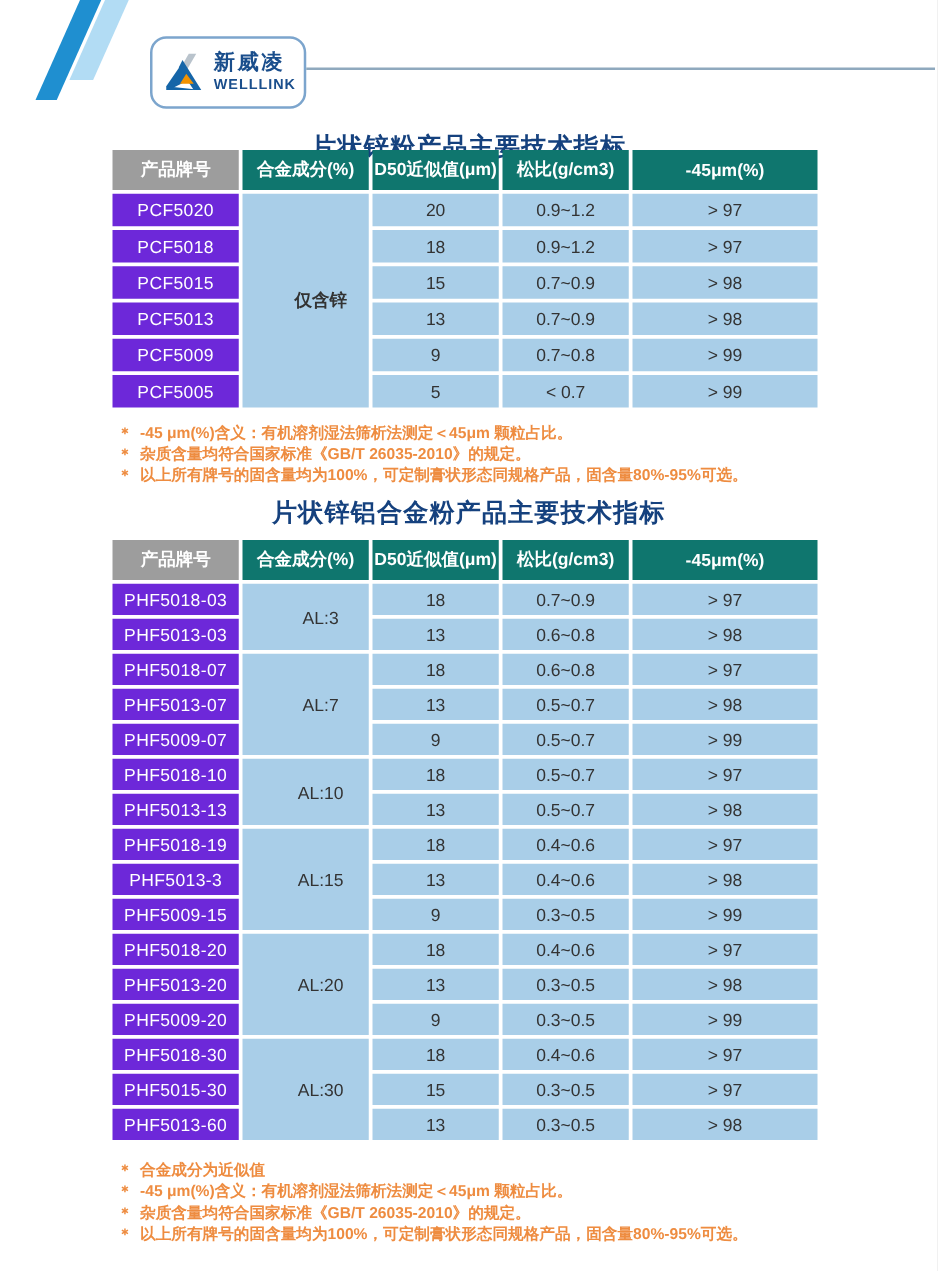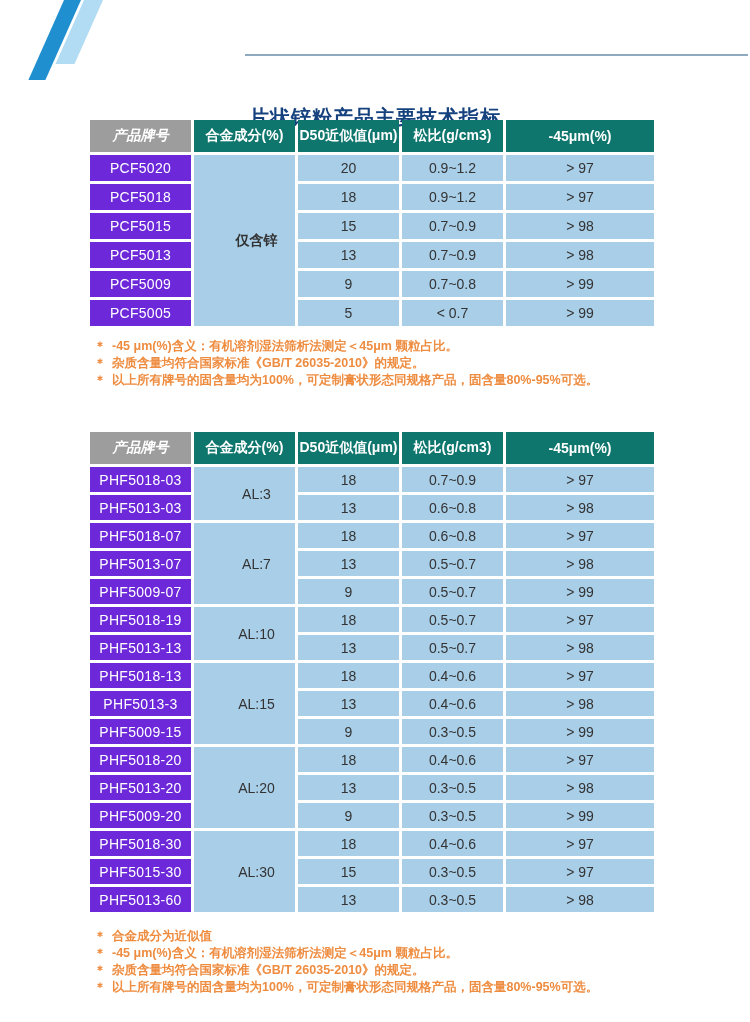--- a/index.html
+++ b/index.html
@@ -57,21 +57,21 @@
   .spec col.c2 { width: 101px; }
   .spec col.c3 { width: 101px; }
   .spec col.c4 { width: 101px; }
   .spec col.c5 { width: 148px; }
 
   .spec th {
     background: #0f766e; color: #ffffff;
     font-size: 14px; font-weight: 600;
     height: 32px; text-align: center; vertical-align: middle;
   }
-  .spec th.prod-h { background: #9D9D9D; font-style: italic; }
+  .spec th.prod-h { background: #9D9D9D; }
   .spec td {
     text-align: center; vertical-align: middle;
     font-size: 14px; color: #333333;
   }
   .tb1 td { height: 26px; }
   .tb2 td { height: 25px; }
   .spec td.prod { background: #6d28d9; color: #ffffff; letter-spacing: 0.3px; }
   .spec td.data { background: #A9CEE8; }
   .spec td.alloy { background: #A9CEE8; padding-left: 24px; }
   .spec td.alloy.zn { font-weight: bold; }
@@ -88,20 +88,33 @@
   .note .star { flex: 0 0 auto; font-size: 12px; }
 </style>
 </head>
 <body>
 
 <div class="page">
 
   <div class="stripe stripe-dark"></div>
   <div class="stripe stripe-light"></div>
 
+  <div class="logo-box">
+    <svg class="logo-mark" viewBox="0 0 34 34">
+      <polygon points="20,2 26,2 12,26 8,23" fill="#B9C3CC"></polygon>
+      <polygon points="15,7 30,31 24,31 12,13" fill="#1565A8"></polygon>
+      <polygon points="13,12 20,23 4,31 2,28" fill="#1565A8"></polygon>
+      <polygon points="2,28 30,31 2,31" fill="#1565A8"></polygon>
+      <polygon points="18,18 24,26 13,26" fill="#F29200"></polygon>
+    </svg>
+    <div class="logo-texts">
+      <div class="logo-cn">新威凌</div>
+      <div class="logo-en">WELLLINK</div>
+    </div>
+  </div>
 
   <div class="hline"></div>
 
   <div class="sec-title t1">片状锌粉产品主要技术指标</div>
 
   <table class="spec tb1">
     <colgroup>
         <col class="c1">
         <col class="c2">
         <col class="c3">
@@ -164,20 +177,21 @@
     <div class="note">
         <span class="star">＊</span>
         <span>杂质含量均符合国家标准《GB/T 26035-2010》的规定。</span>
       </div>
     <div class="note">
         <span class="star">＊</span>
         <span>以上所有牌号的固含量均为100%，可定制膏状形态同规格产品，固含量80%-95%可选。</span>
       </div>
   </div>
 
+  <div class="sec-title t2">片状锌铝合金粉产品主要技术指标</div>
 
   <table class="spec tb2">
     <colgroup>
         <col class="c1">
         <col class="c2">
         <col class="c3">
         <col class="c4">
         <col class="c5">
       </colgroup>
     <tbody>
@@ -214,34 +228,34 @@
       <td class="data">0.5~0.7</td>
       <td class="data">&gt; 98</td>
     </tr>
     <tr>
       <td class="prod">PHF5009-07</td>
       <td class="data">9</td>
       <td class="data">0.5~0.7</td>
       <td class="data">&gt; 99</td>
     </tr>
     <tr>
+      <td class="prod">PHF5018-10</td>
+      <td class="alloy" rowspan="2">AL:10</td>
+      <td class="data">18</td>
+      <td class="data">0.5~0.7</td>
+      <td class="data">&gt; 97</td>
+    </tr>
+    <tr>
+      <td class="prod">PHF5013-13</td>
+      <td class="data">13</td>
+      <td class="data">0.5~0.7</td>
+      <td class="data">&gt; 98</td>
+    </tr>
+    <tr>
       <td class="prod">PHF5018-19</td>
-      <td class="alloy" rowspan="2">AL:10</td>
-      <td class="data">18</td>
-      <td class="data">0.5~0.7</td>
-      <td class="data">&gt; 97</td>
-    </tr>
-    <tr>
-      <td class="prod">PHF5013-13</td>
-      <td class="data">13</td>
-      <td class="data">0.5~0.7</td>
-      <td class="data">&gt; 98</td>
-    </tr>
-    <tr>
-      <td class="prod">PHF5018-13</td>
       <td class="alloy" rowspan="3">AL:15</td>
       <td class="data">18</td>
       <td class="data">0.4~0.6</td>
       <td class="data">&gt; 97</td>
     </tr>
     <tr>
       <td class="prod">PHF5013-3</td>
       <td class="data">13</td>
       <td class="data">0.4~0.6</td>
       <td class="data">&gt; 98</td>

